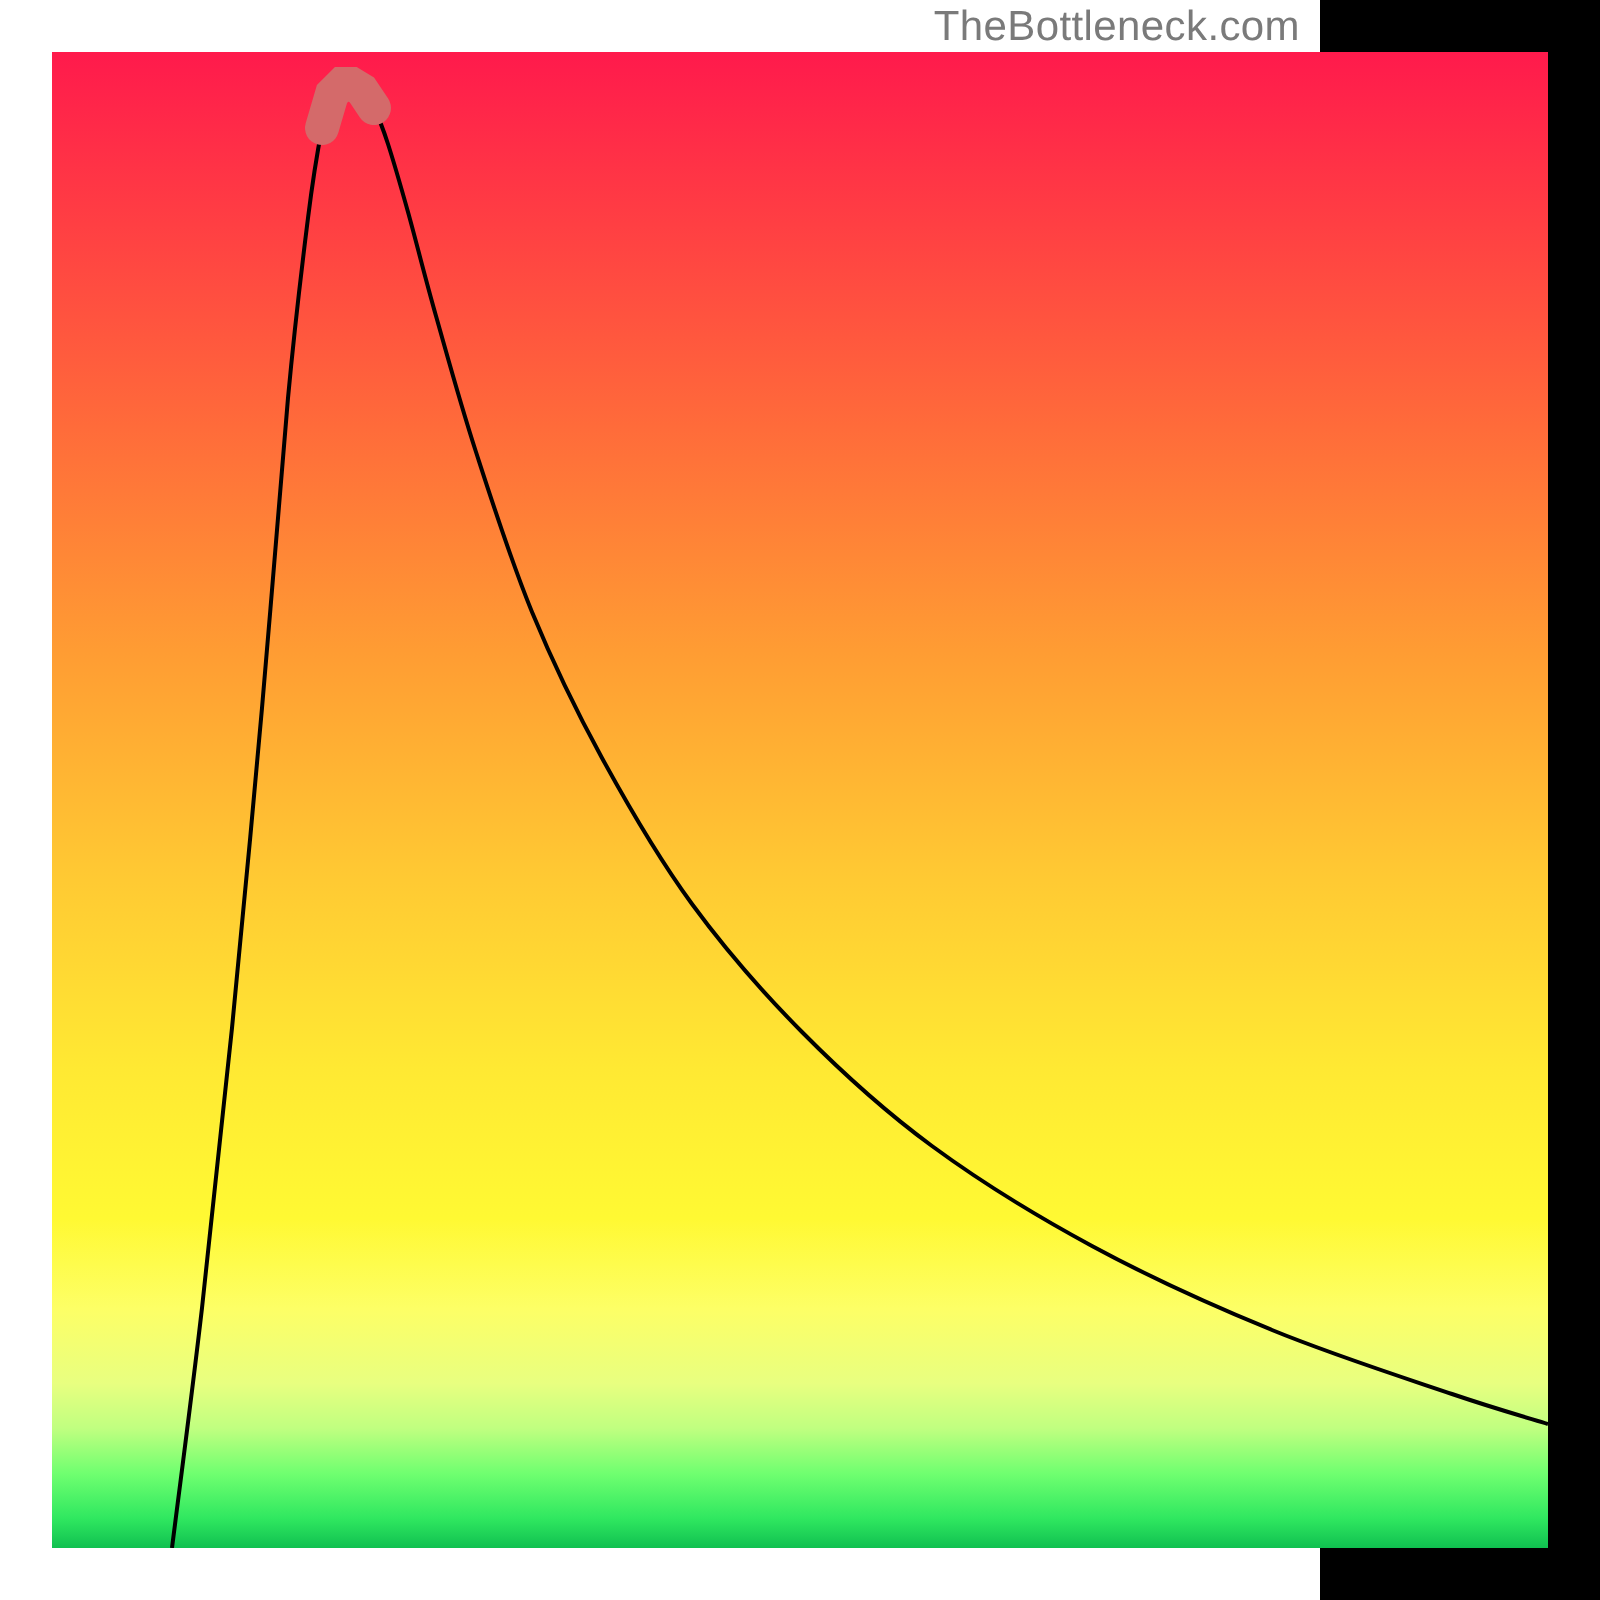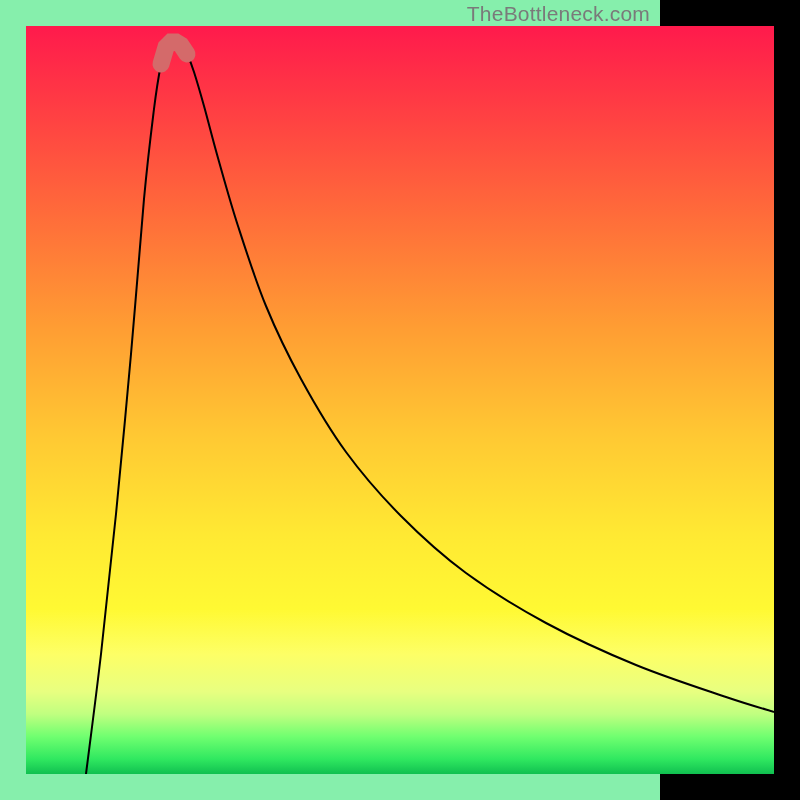--- a/index.html
+++ b/index.html
@@ -9,21 +9,21 @@
     height: 800px;
     background: #000;
     overflow: hidden;
   }
   .frame {
     position: absolute;
     left: 0;
     top: 0;
     width: 660px;
     height: 800px;
-    background: #86efac;
+    background: #ffffff;
   }
   .plot-area {
     position: absolute;
     left: 26px;
     top: 26px;
     width: 748px;
     height: 748px;
     overflow: hidden;
   }
   .gradient {

